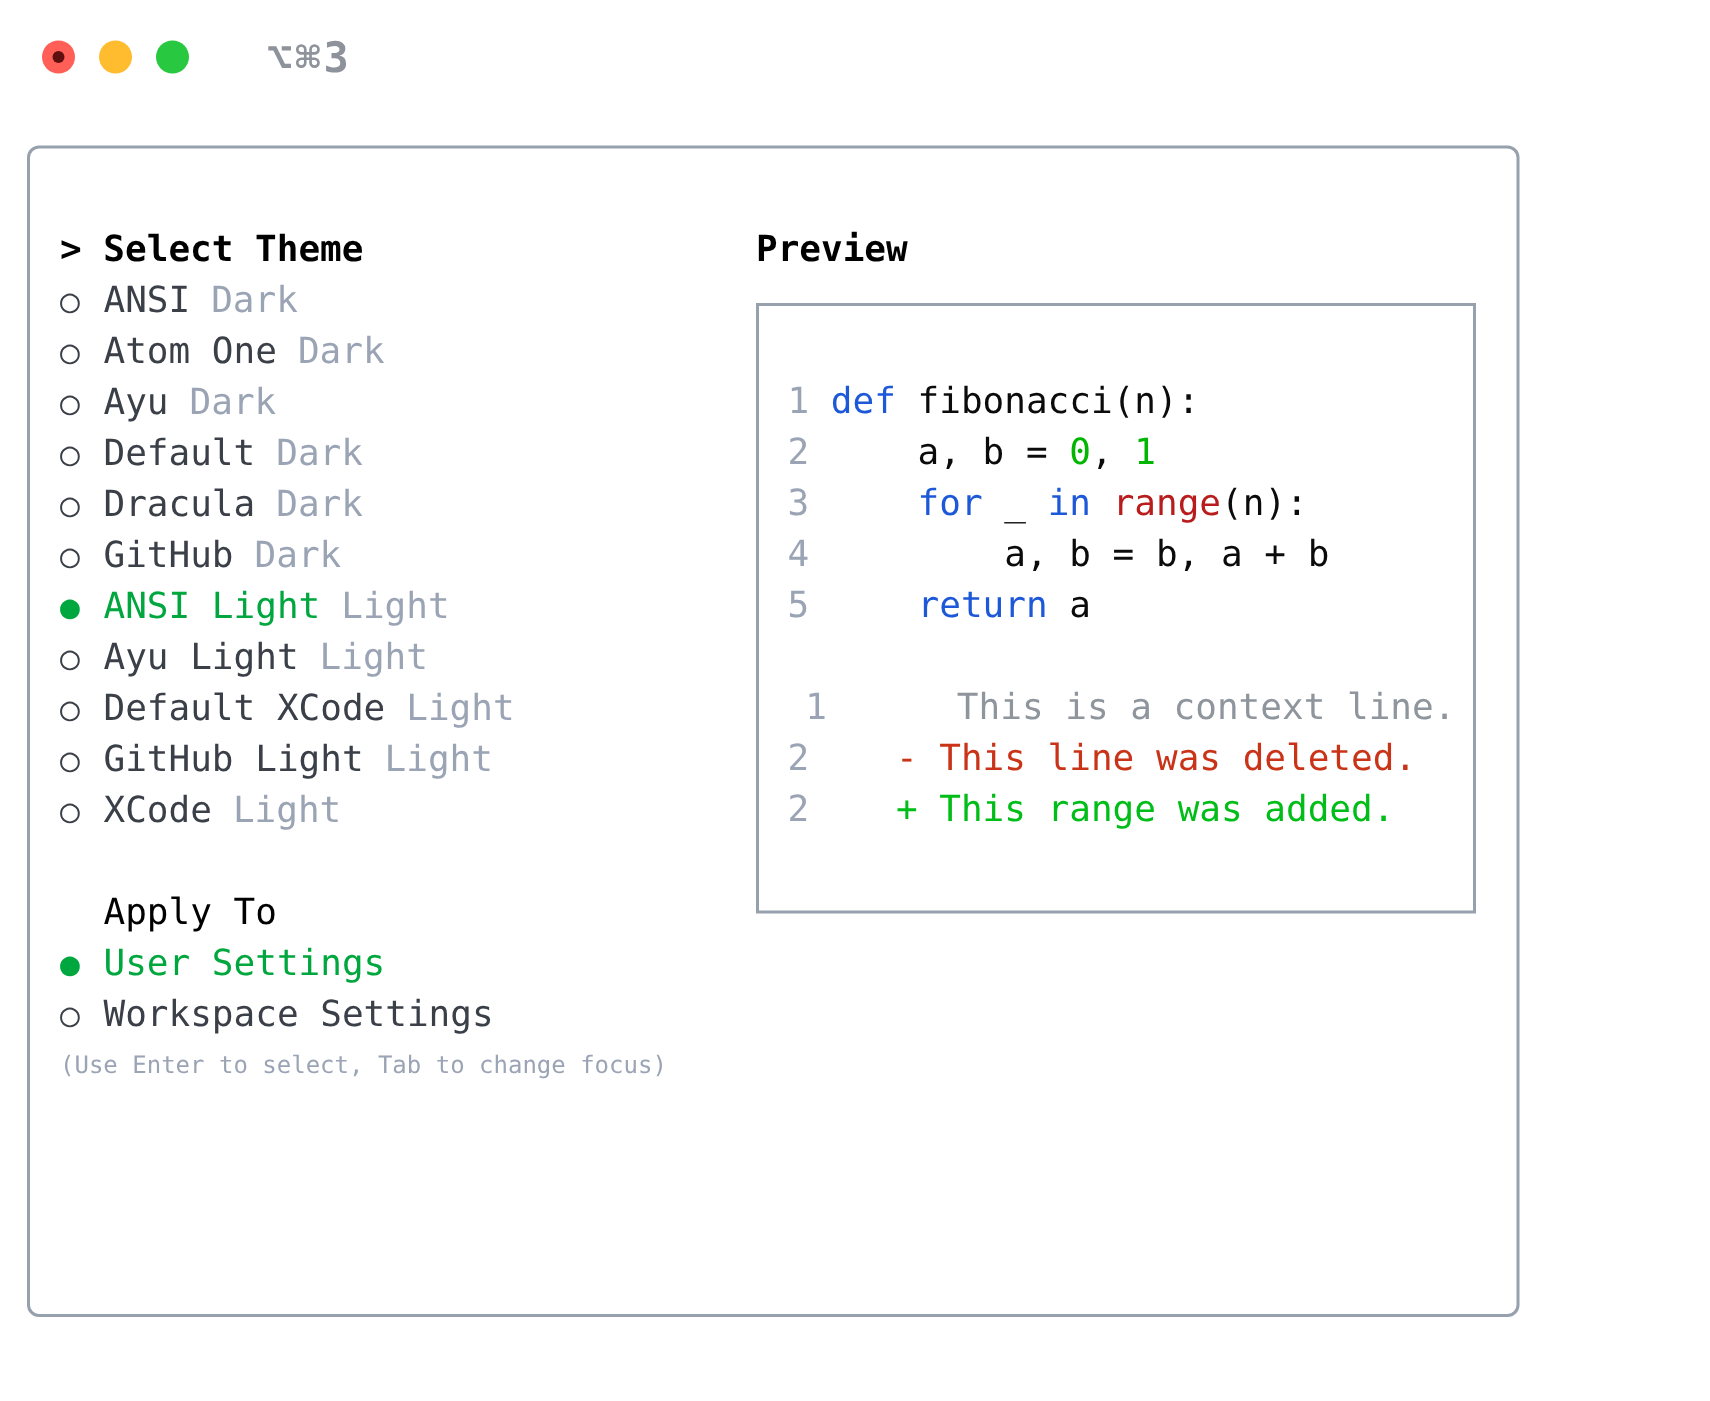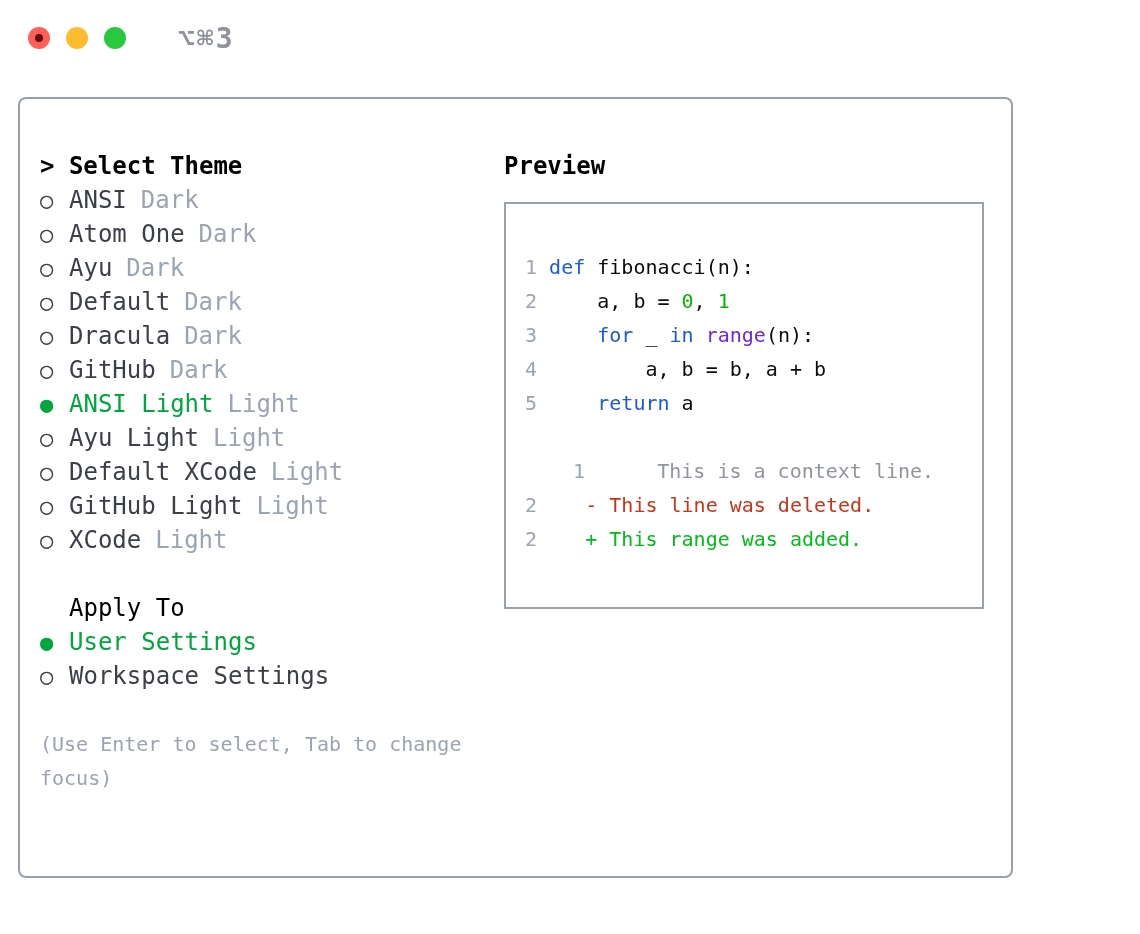--- a/index.html
+++ b/index.html
@@ -27,32 +27,32 @@
   .left-col { width:464px; flex:none; }
   .right-col { flex:1; padding-right:26px; }
   .row { height:34px; line-height:34px; font-size:24px; white-space:pre; color:#3b4048; }
   .row.header { color:#000000; font-weight:bold; }
   .prefix { color:#000000; font-weight:bold; }
   .marker { display:inline-block; width:29px; color:#3b4048; font-size:22px; }
   .item .label { color:#3b4048; }
   .item .variant { color:#9aa4b4; margin-left:14px; }
   .item.selected .label, .item.selected .marker { color:#00a63e; }
   .subheader { color:#000000; }
-  .hint { margin-top:34px; width:448px; font-size:20px; line-height:34px; color:#9aa4b4; white-space:pre-wrap; }
+  .hint { width:448px; font-size:16px; line-height:34px; color:#9aa4b4; white-space:pre-wrap; }
   
   .preview-header { height:34px; line-height:34px; font-size:24px; font-weight:bold; color:#000000; }
   .preview-box {
     margin-top:19px; width:480px; height:407px;
     border:2px solid #97a1ad; background:#ffffff;
     padding:46px 0 0 19px; overflow:hidden;
   }
-  .codeline { height:34px; line-height:34px; font-size:20px; white-space:pre; color:#0b0b0b; }
+  .codeline { height:34px; line-height:34px; font-size:24px; white-space:pre; color:#0b0b0b; }
   .lnum { color:#9aa4b4; }
   .tok-kw { color:#1d58d8; }
-  .tok-builtin { color:#6d28d9; }
+  .tok-builtin { color:#b91c1c; }
   .tok-num { color:#00b600; }
   .tok-plain { color:#0b0b0b; }
   .diff-ctx { color:#8f959d;text-align:center; }
   .diff-del { color:#c93418; }
   .diff-add { color:#00bd17; }
 </style>
 </head>
 <body>
 
 <div class="screen">

